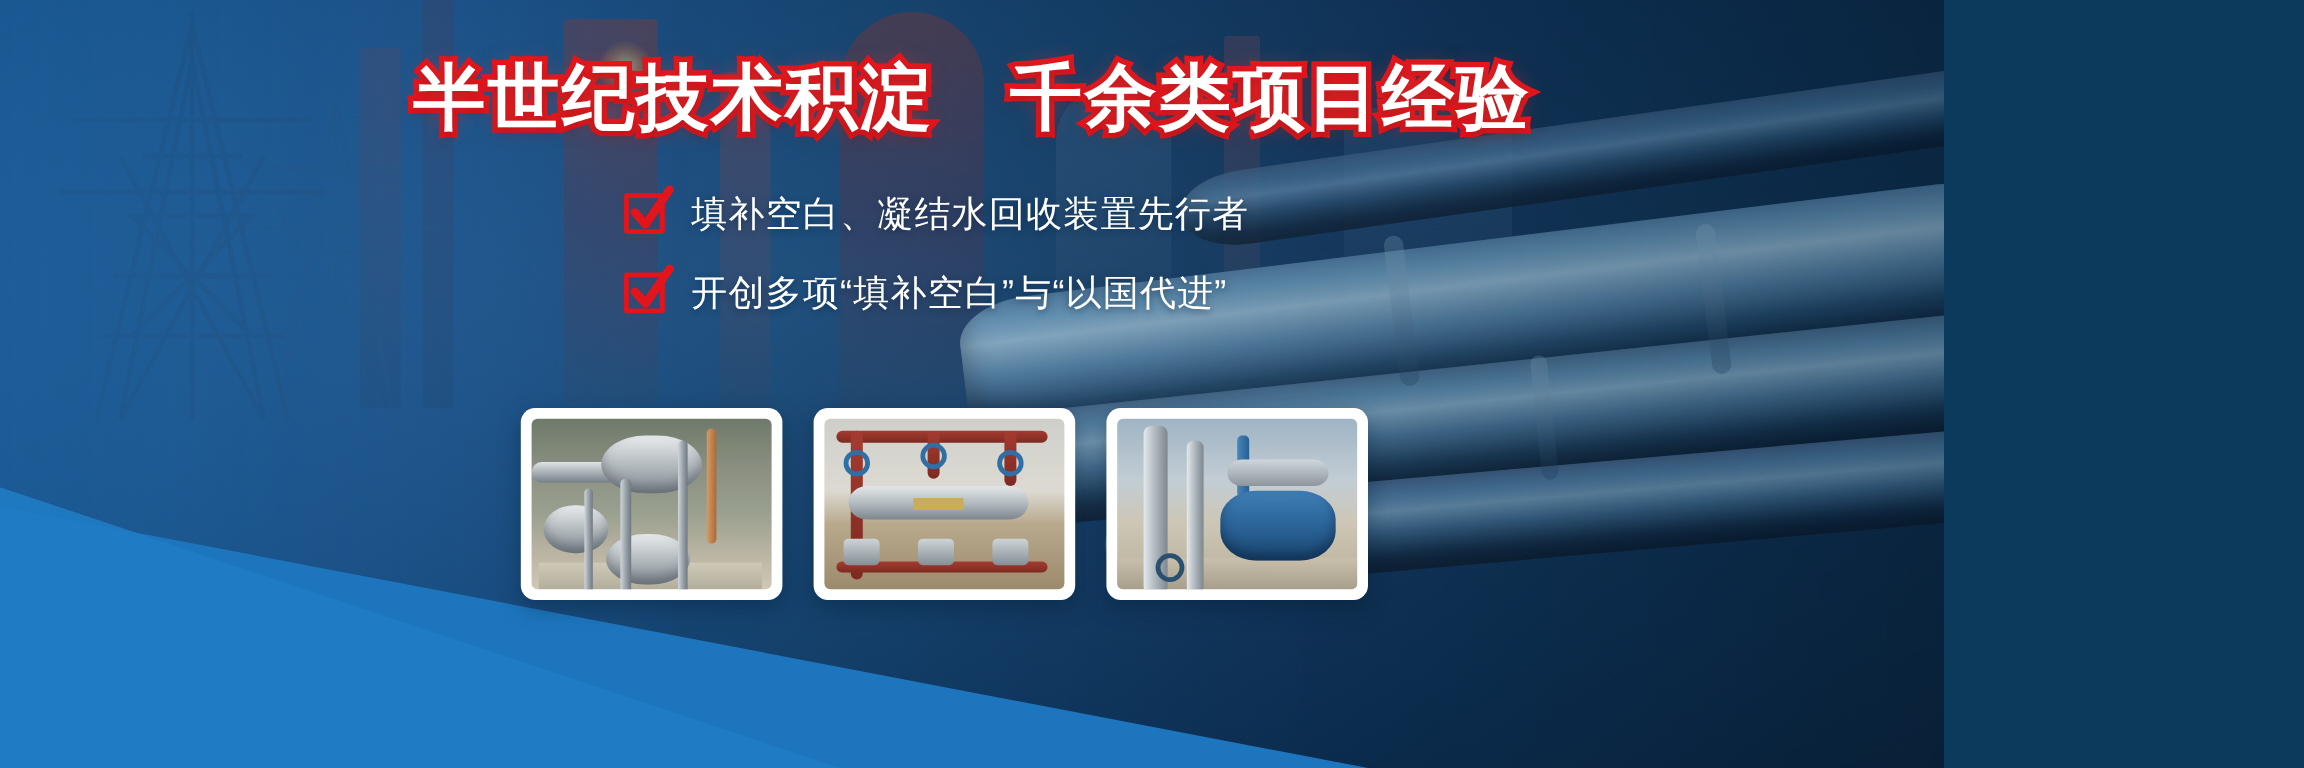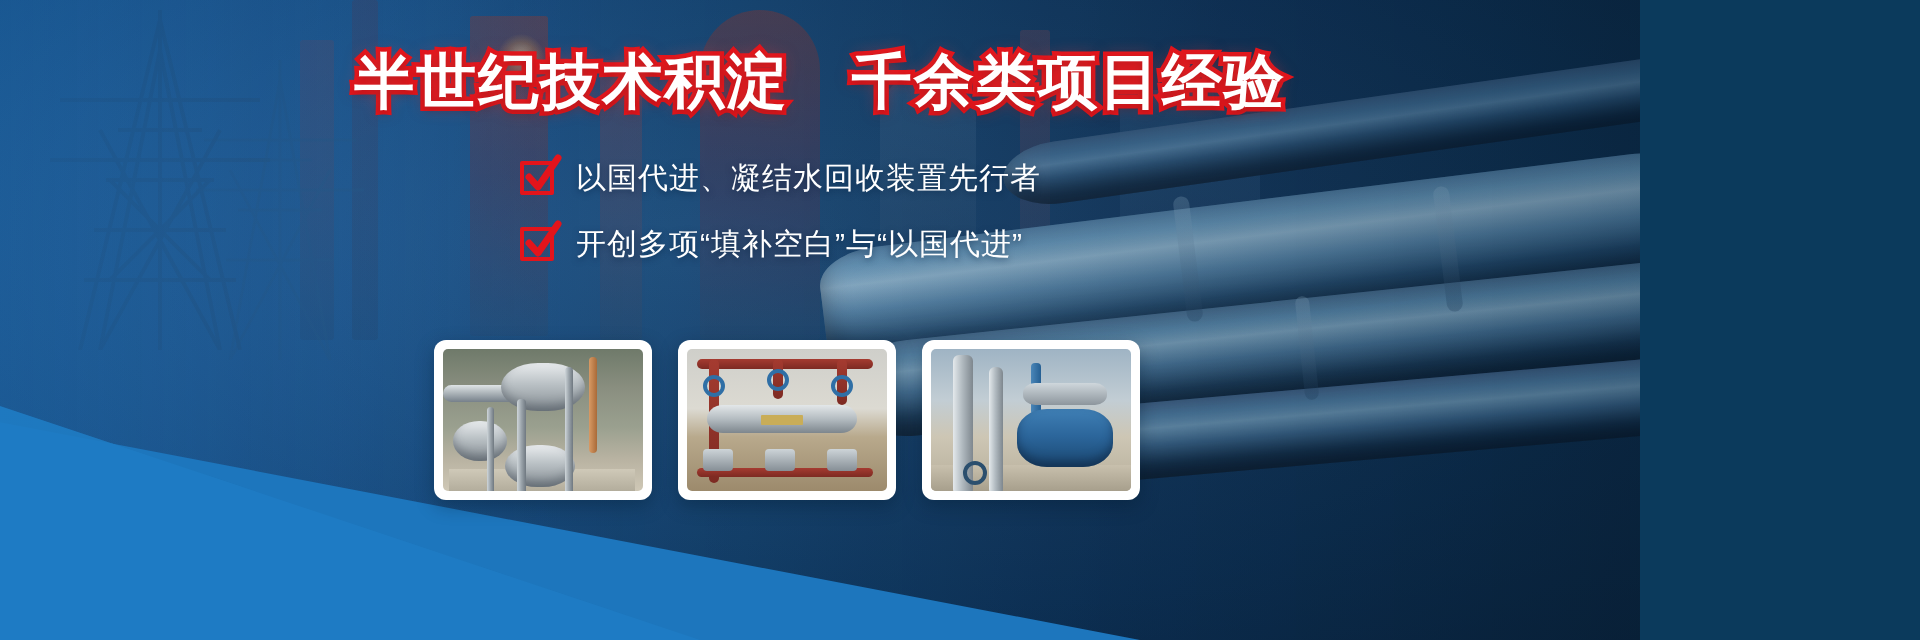--- a/index.html
+++ b/index.html
@@ -1,21 +1,20 @@
 <!DOCTYPE html>
 <html><head>
 <meta charset="utf-8">
 <style>
   html,body{margin:0;padding:0;background:#0b3a5c;}
   body{font-family:"Liberation Sans","DejaVu Sans",sans-serif;}
 
   .banner{
     position:relative;width:1620px;height:640px;overflow:hidden;
     background:#701a75;
-    padding-left:20px;
   }
 
   
   .bg{position:absolute;inset:0;}
 
   
   .bg-base{
     position:absolute;inset:0;
     background:
       linear-gradient(100deg,#2f86c4 0%,#2a7ab6 12%,#1d5f95 30%,#17507f 48%,#123f68 70%,#0f3553 100%);
@@ -246,21 +245,21 @@
     </div>
 
     <div class="bullets">
 
       <div class="bullet">
         <span class="check-box">
           <svg viewBox="0 0 46 46" aria-hidden="true">
             <path d="M10 24 L19 34 L39 5" fill="none" stroke="#e3141b" stroke-width="7" stroke-linecap="round" stroke-linejoin="round"></path>
           </svg>
         </span>
-        <span class="bullet-text">以国代进、凝结水回收装置先行者</span>
+        <span class="bullet-text">填补空白、凝结水回收装置先行者</span>
       </div>
 
       <div class="bullet">
         <span class="check-box">
           <svg viewBox="0 0 46 46" aria-hidden="true">
             <path d="M10 24 L19 34 L39 5" fill="none" stroke="#e3141b" stroke-width="7" stroke-linecap="round" stroke-linejoin="round"></path>
           </svg>
         </span>
         <span class="bullet-text">开创多项“填补空白”与“以国代进”</span>
       </div>

